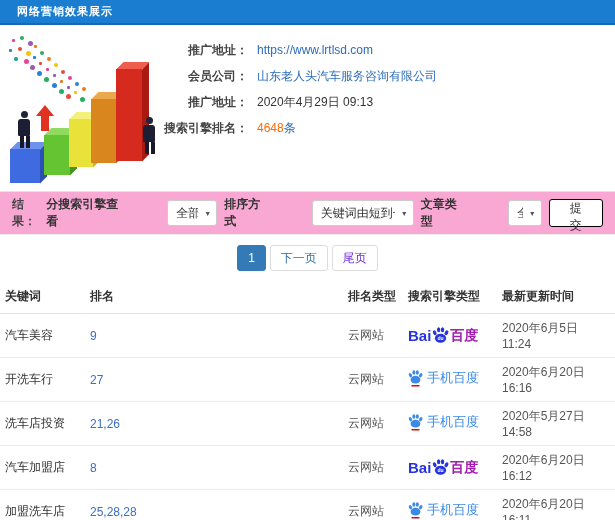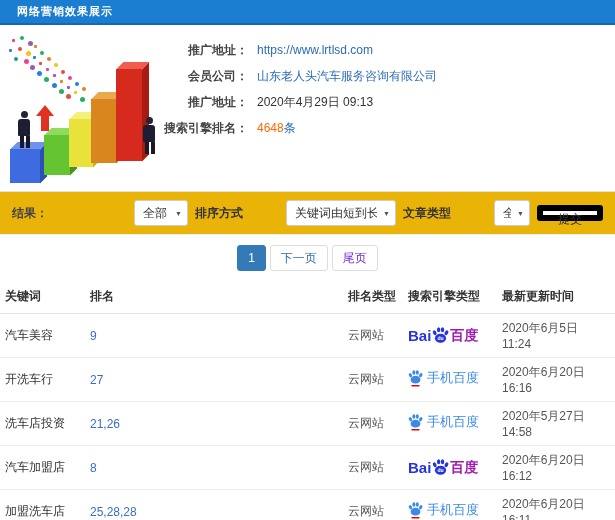--- a/index.html
+++ b/index.html
@@ -36,32 +36,32 @@
 
   
   .info-rows { position:absolute; left:160px; top:12px; right:0; }
   .info-row { display:flex; align-items:center; height:26px; }
   .info-label { width:88px; text-align:right; font-weight:bold; color:#444; }
   .info-value { margin-left:9px; }
   .link { color:#2b6cb8; text-decoration:none; cursor:pointer; }
   .hl-orange { color:#ff6a00; }
 
   
-  .filterbar { height:44px; background:#eab308; border-top:1px solid #e3e3e3; border-bottom:1px solid #eee;
+  .filterbar { height:44px; background:#f9a8d4; border-top:1px solid #e3e3e3; border-bottom:1px solid #eee;
     display:flex; align-items:center; padding:0 12px; }
   .filterbar .result-label { font-weight:bold; color:#444; }
   .filter-controls { margin-left:auto; display:flex; align-items:center; gap:7px; }
   .flabel { font-weight:bold; color:#333; }
   .sel { position:relative; display:inline-block;padding-left:36px; }
   .sel select { appearance:none; -webkit-appearance:none; border:1px solid #ccc; border-radius:3px;
     background:#fff; height:26px; font-size:12px; color:#333; padding:0 18px 0 8px; width:100%; }
   .sel::after { content:'▼'; position:absolute; right:6px; top:50%; transform:translateY(-50%);
     font-size:7px; color:#555; pointer-events:none; }
   .sel.w-engine { width:90px; } .sel.w-sort { width:146px; } .sel.w-type { width:72px; }
-  .submit-btn { height:16px; padding:0 15px; background:#fff; border:6px solid #000000; border-radius:3px;
+  .submit-btn { height:28px; padding:0 15px; background:#fff; border:1px solid #000000; border-radius:3px;
     font-size:12px; color:#333; cursor:pointer; }
 
   
   .pager { display:flex; justify-content:center; gap:4px; padding:10px 0 9px; }
   .page-btn { min-width:26px; height:26px; display:flex; align-items:center; justify-content:center;
     padding:0 10px; border:1px solid #ddd; border-radius:3px; background:#fff; font-size:12px; cursor:pointer; }
   .page-btn.active { background:#337ab7; border-color:#337ab7; color:#fff; }
   .page-btn.next { color:#2e6da4; }
   .page-btn.last { color:#6d28d9; }
 
@@ -178,20 +178,21 @@
       <span class="info-value">
         <span class="hl-orange">4648</span><span class="link">条</span>
       </span>
     </div>
   </div>
 </div>
 
 <div class="filterbar">
   <span class="result-label">结果：</span>
   <div class="filter-controls">
+    <span class="flabel">分搜索引擎查看</span>
     <span class="sel w-engine">
       <select>
         <option>全部</option>
       </select>
     </span>
     <span class="flabel">排序方式</span>
     <span class="sel w-sort">
       <select>
         <option>关键词由短到长排序</option>
       </select>

